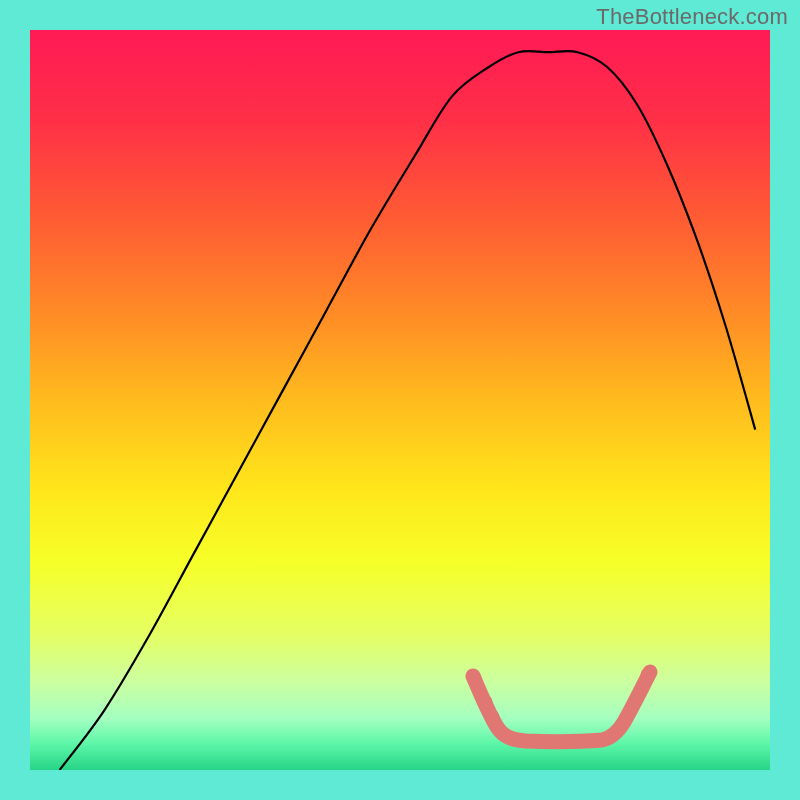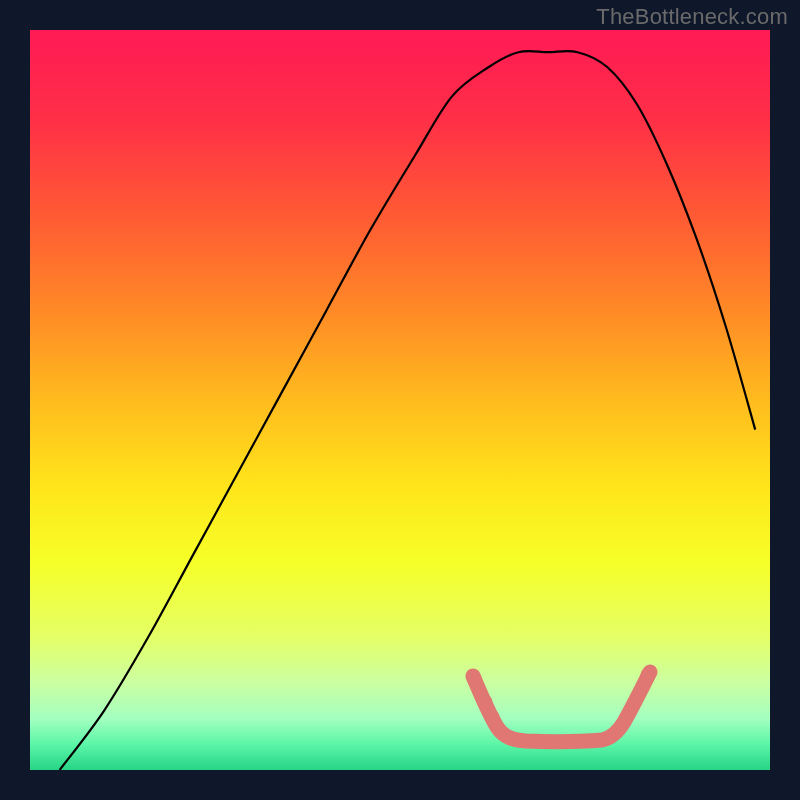--- a/index.html
+++ b/index.html
@@ -1,21 +1,21 @@
 <!DOCTYPE html>
 <html><head>
 <meta charset="utf-8">
 <style>
   * { margin: 0; padding: 0; box-sizing: border-box; }
   html, body { width: 800px; height: 800px; overflow: hidden; background: #000; }
   .frame {
     position: relative;
     width: 800px;
     height: 800px;
-    background: #0f172a;
+    background: #5eead4;
   }
   .watermark {
     position: absolute;
     top: 4px;
     right: 12px;
     font-family: Arial, Helvetica, sans-serif;
     font-size: 22px;
     color: #6a6a6a;
     letter-spacing: 0.2px;
     z-index: 10;

